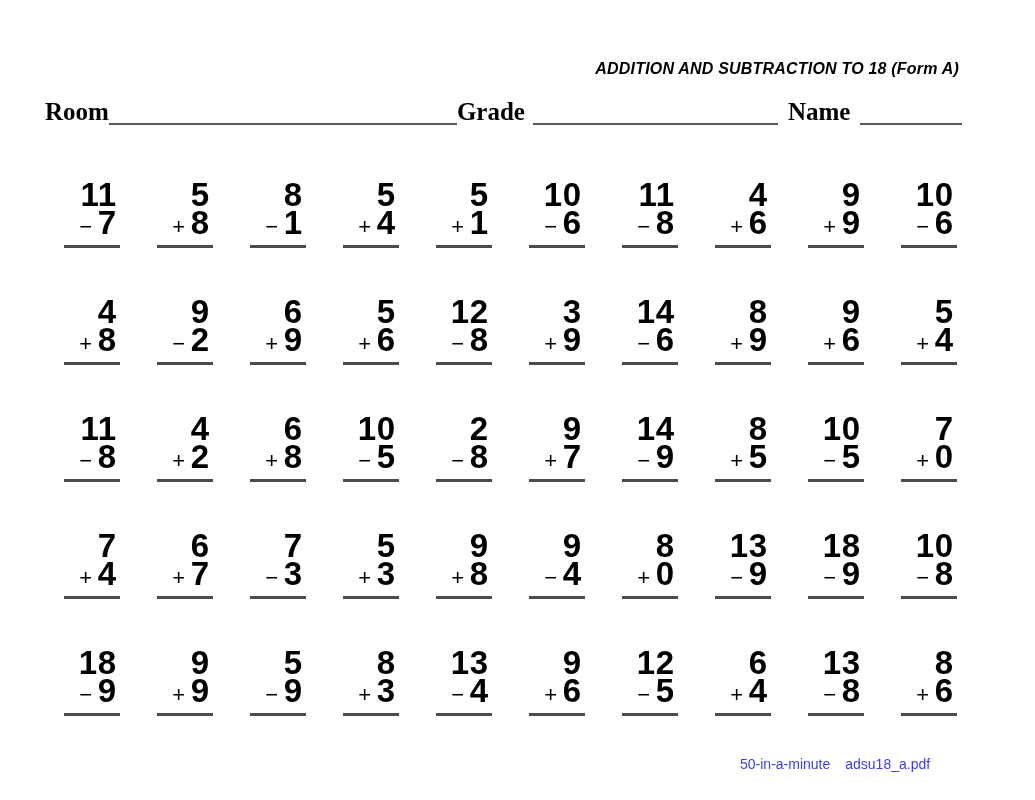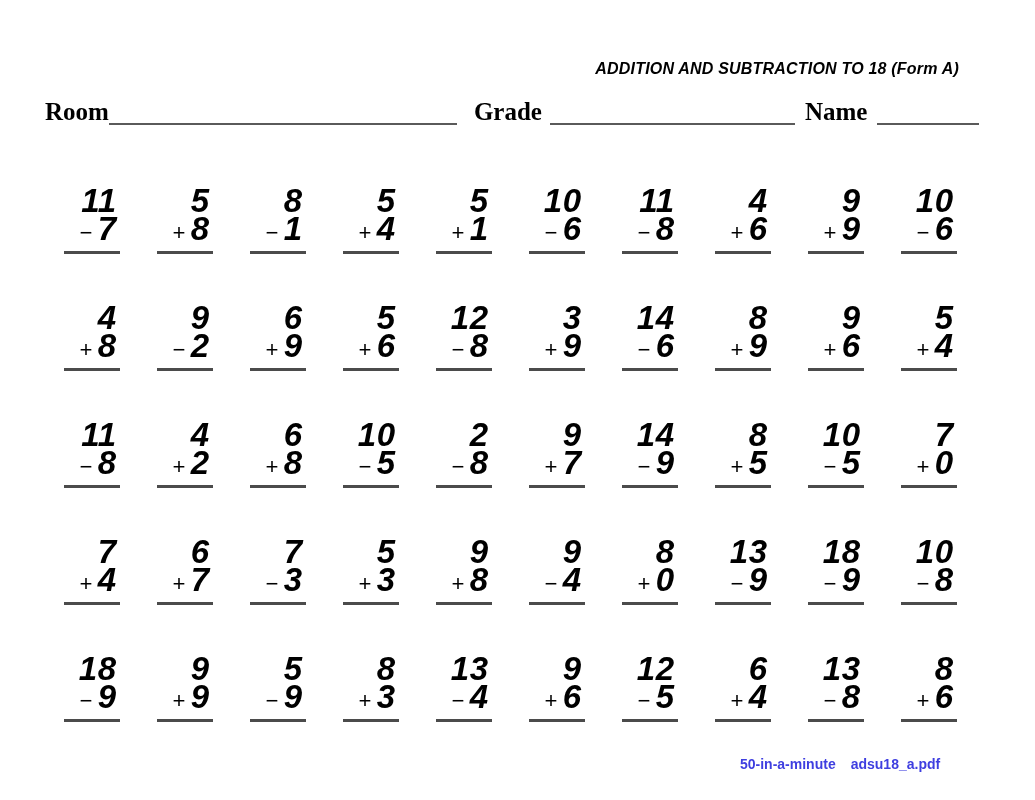--- a/index.html
+++ b/index.html
@@ -44,32 +44,31 @@
   .blank-line {
     display: inline-block;
     height: 0;
     border-bottom: 2px solid #5a5a5a;
     align-self: flex-end;
     margin-bottom: 1px;
   }
   .line-name  { width: 348px; }
   .line-grade { width: 245px; margin-left: 8px; }
   .line-room  { width: 102px; margin-left: 10px; }
-  .label-grade { margin-left: 17px; }
+  .label-grade { }
   .label-room  { margin-left: 10px; }
 
   .problems-grid {
     position: absolute;
     left: 45px;
-    top: 186px;
+    top: 180px;
     width: 930px;
     display: grid;
     grid-template-columns: repeat(10, 1fr);
     grid-auto-rows: 117px;
-    font-style: italic;
   }
   .cell {
     display: flex;
     justify-content: center;
     align-items: flex-start;
   }
   .prob {
     display: inline-block;
     box-sizing: border-box;
     min-width: 56px;
@@ -102,21 +101,20 @@
     left: 740px;
     display: flex;
     gap: 15px;
     font-family: "Liberation Sans", sans-serif;
     font-size: 14px;
     white-space: nowrap;
   }
   .footer a {
     text-decoration: none;
     cursor: pointer;
-    font-weight: bold;
   }
 </style>
 </head>
 <body>
 
 <div class="page">
 
   <div class="title">ADDITION AND SUBTRACTION TO 18 (Form A)</div>
 
   <div class="name-row">

